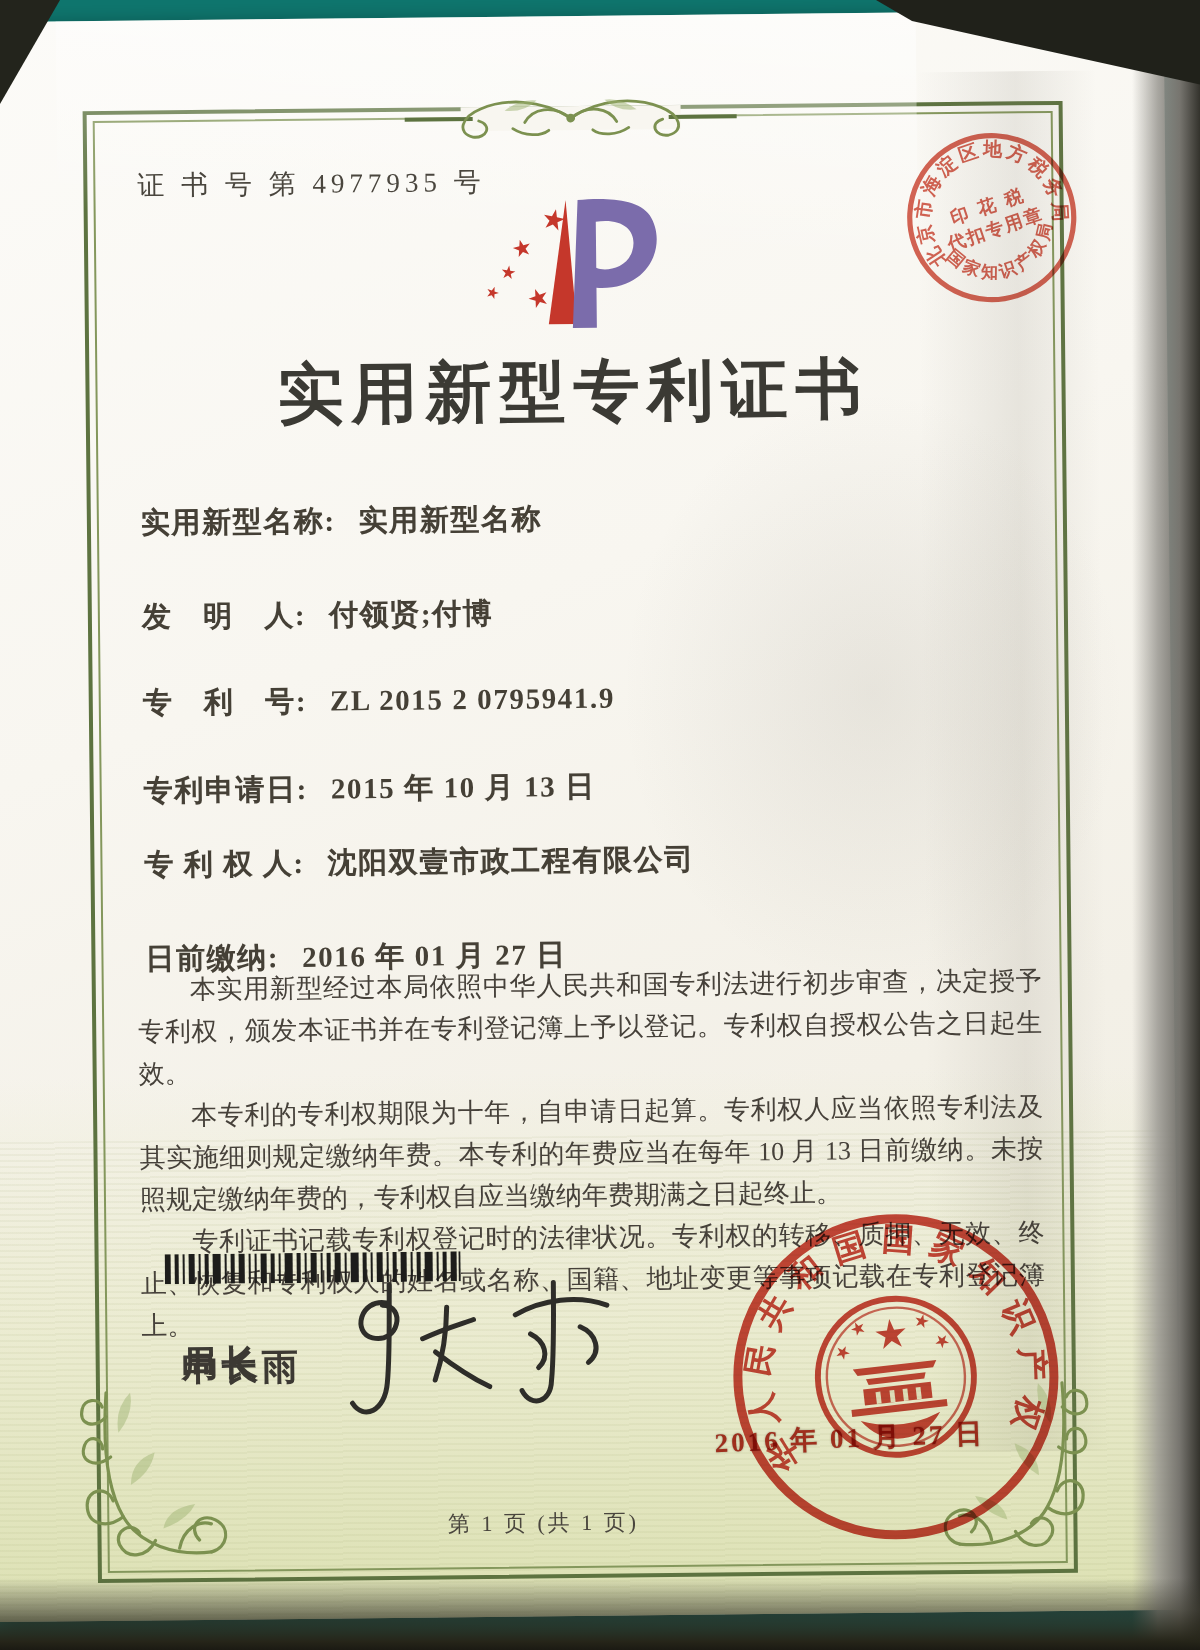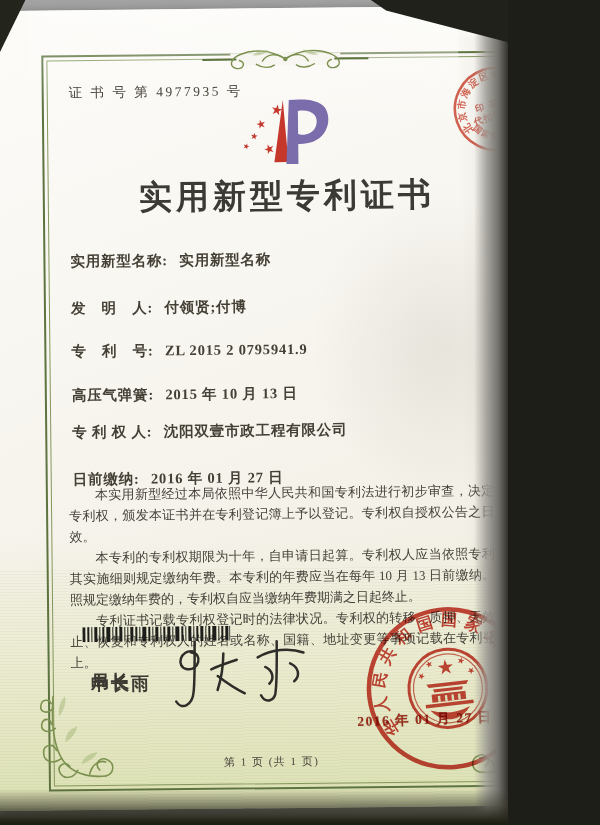--- a/index.html
+++ b/index.html
@@ -1,16 +1,16 @@
 <!DOCTYPE html>
 <html><head>
 <meta charset="utf-8">
 <style>
   html,body{margin:0;padding:0;background:#1d1e18;}
-  #stage{position:relative;width:508px;height:825px;overflow:hidden;background:#a3a3a3;
+  #stage{position:relative;width:600px;height:825px;overflow:hidden;background:#0f766e;
          font-family:"Liberation Serif","DejaVu Serif",serif;}
   
   .edge-right{position:absolute;right:0;top:0;width:34px;height:100%;z-index:6;
     background:linear-gradient(90deg,rgba(120,118,110,0) 0%,rgba(154,152,146,.85) 38%,#77756f 70%,#33322c 100%);}
   .edge-bottom{position:absolute;left:0;bottom:0;width:100%;height:36px;z-index:7;
     background:linear-gradient(180deg,rgba(40,40,30,0) 0%,rgba(58,57,46,.55) 45%,#262519 88%,#1b1a13 100%);}
   .edge-top-right{position:absolute;left:0;top:0;width:100%;height:48px;z-index:7;background:#20211a;
     clip-path:polygon(73% 0,100% 0,100% 88%,76% 22%);}
   .edge-top-left{position:absolute;left:0;top:0;width:100%;height:52px;z-index:7;background:#23241c;
     clip-path:polygon(0 0,5% 0,0 100%);}
@@ -149,21 +149,21 @@
     </div>
     <div class="field f1">
       <span class="lab">发　明　人:</span>
       <span class="val">付领贤;付博</span>
     </div>
     <div class="field f2">
       <span class="lab">专　利　号:</span>
       <span class="val">ZL 2015 2 0795941.9</span>
     </div>
     <div class="field f3">
-      <span class="lab">高压气弹簧:</span>
+      <span class="lab">专利申请日:</span>
       <span class="val">2015 年 10 月 13 日</span>
     </div>
     <div class="field f4">
       <span class="lab">专 利 权 人:</span>
       <span class="val">沈阳双壹市政工程有限公司</span>
     </div>
     <div class="field f5">
       <span class="lab">日前缴纳:</span>
       <span class="val">2016 年 01 月 27 日</span>
     </div>

